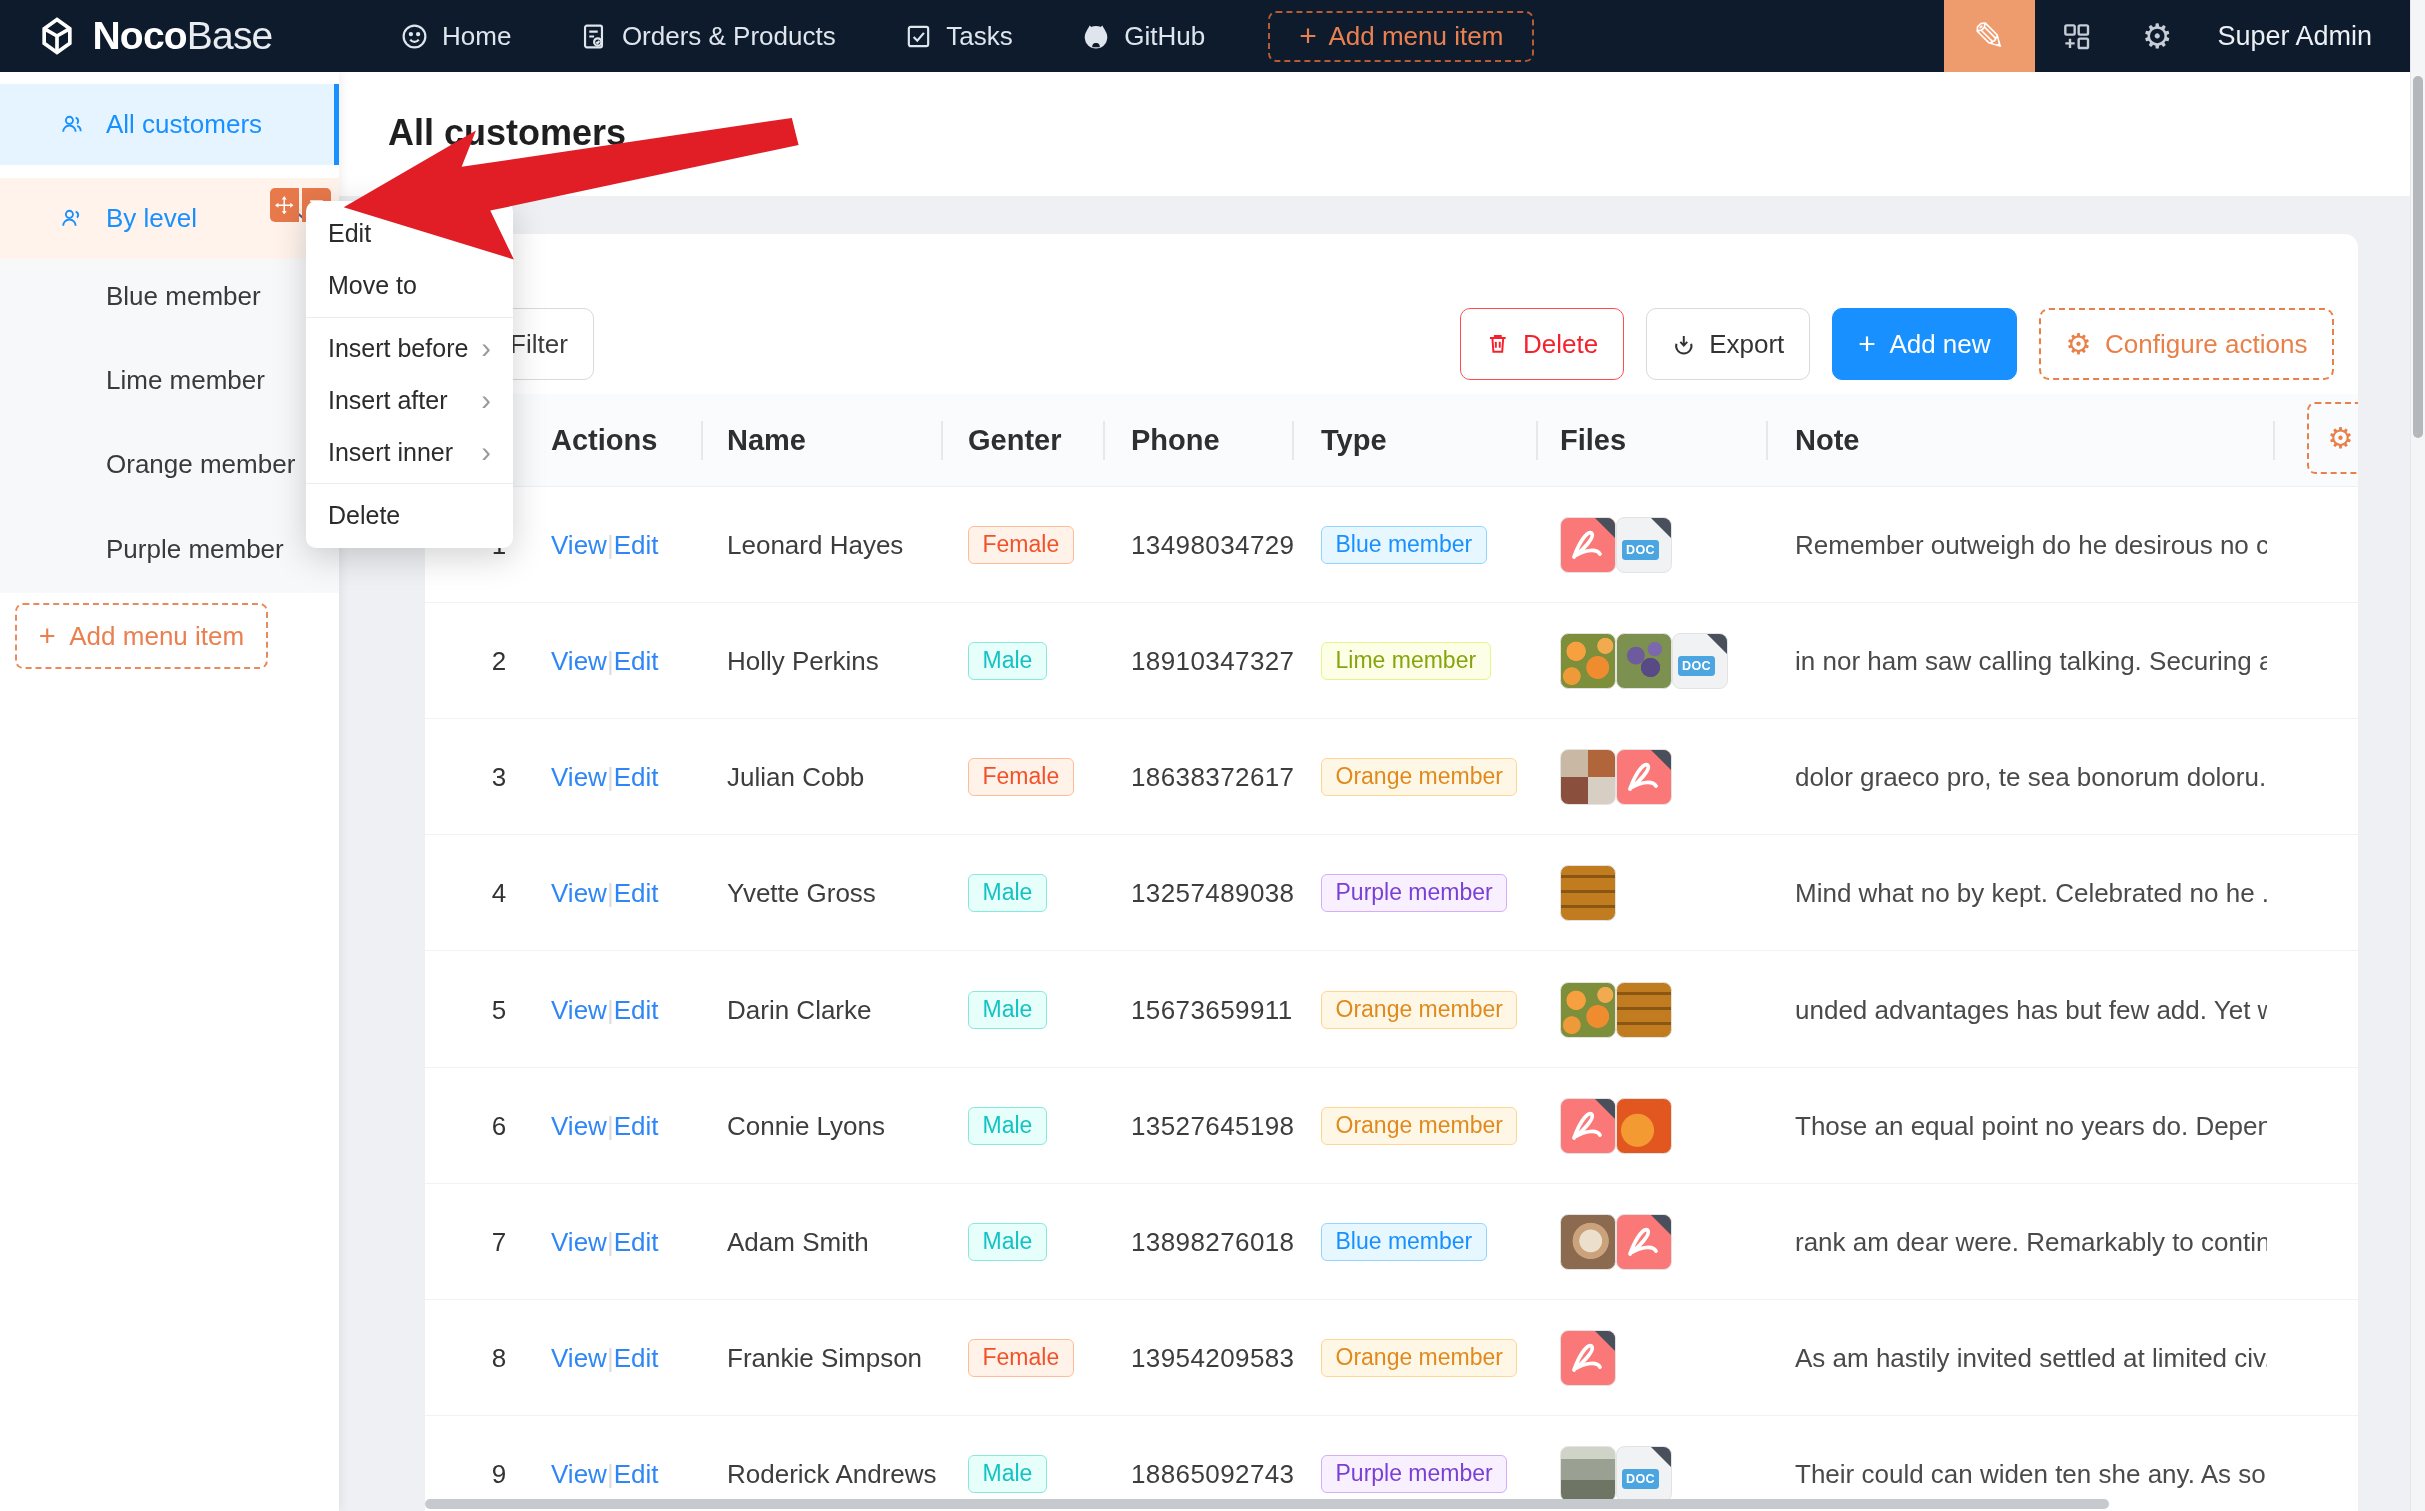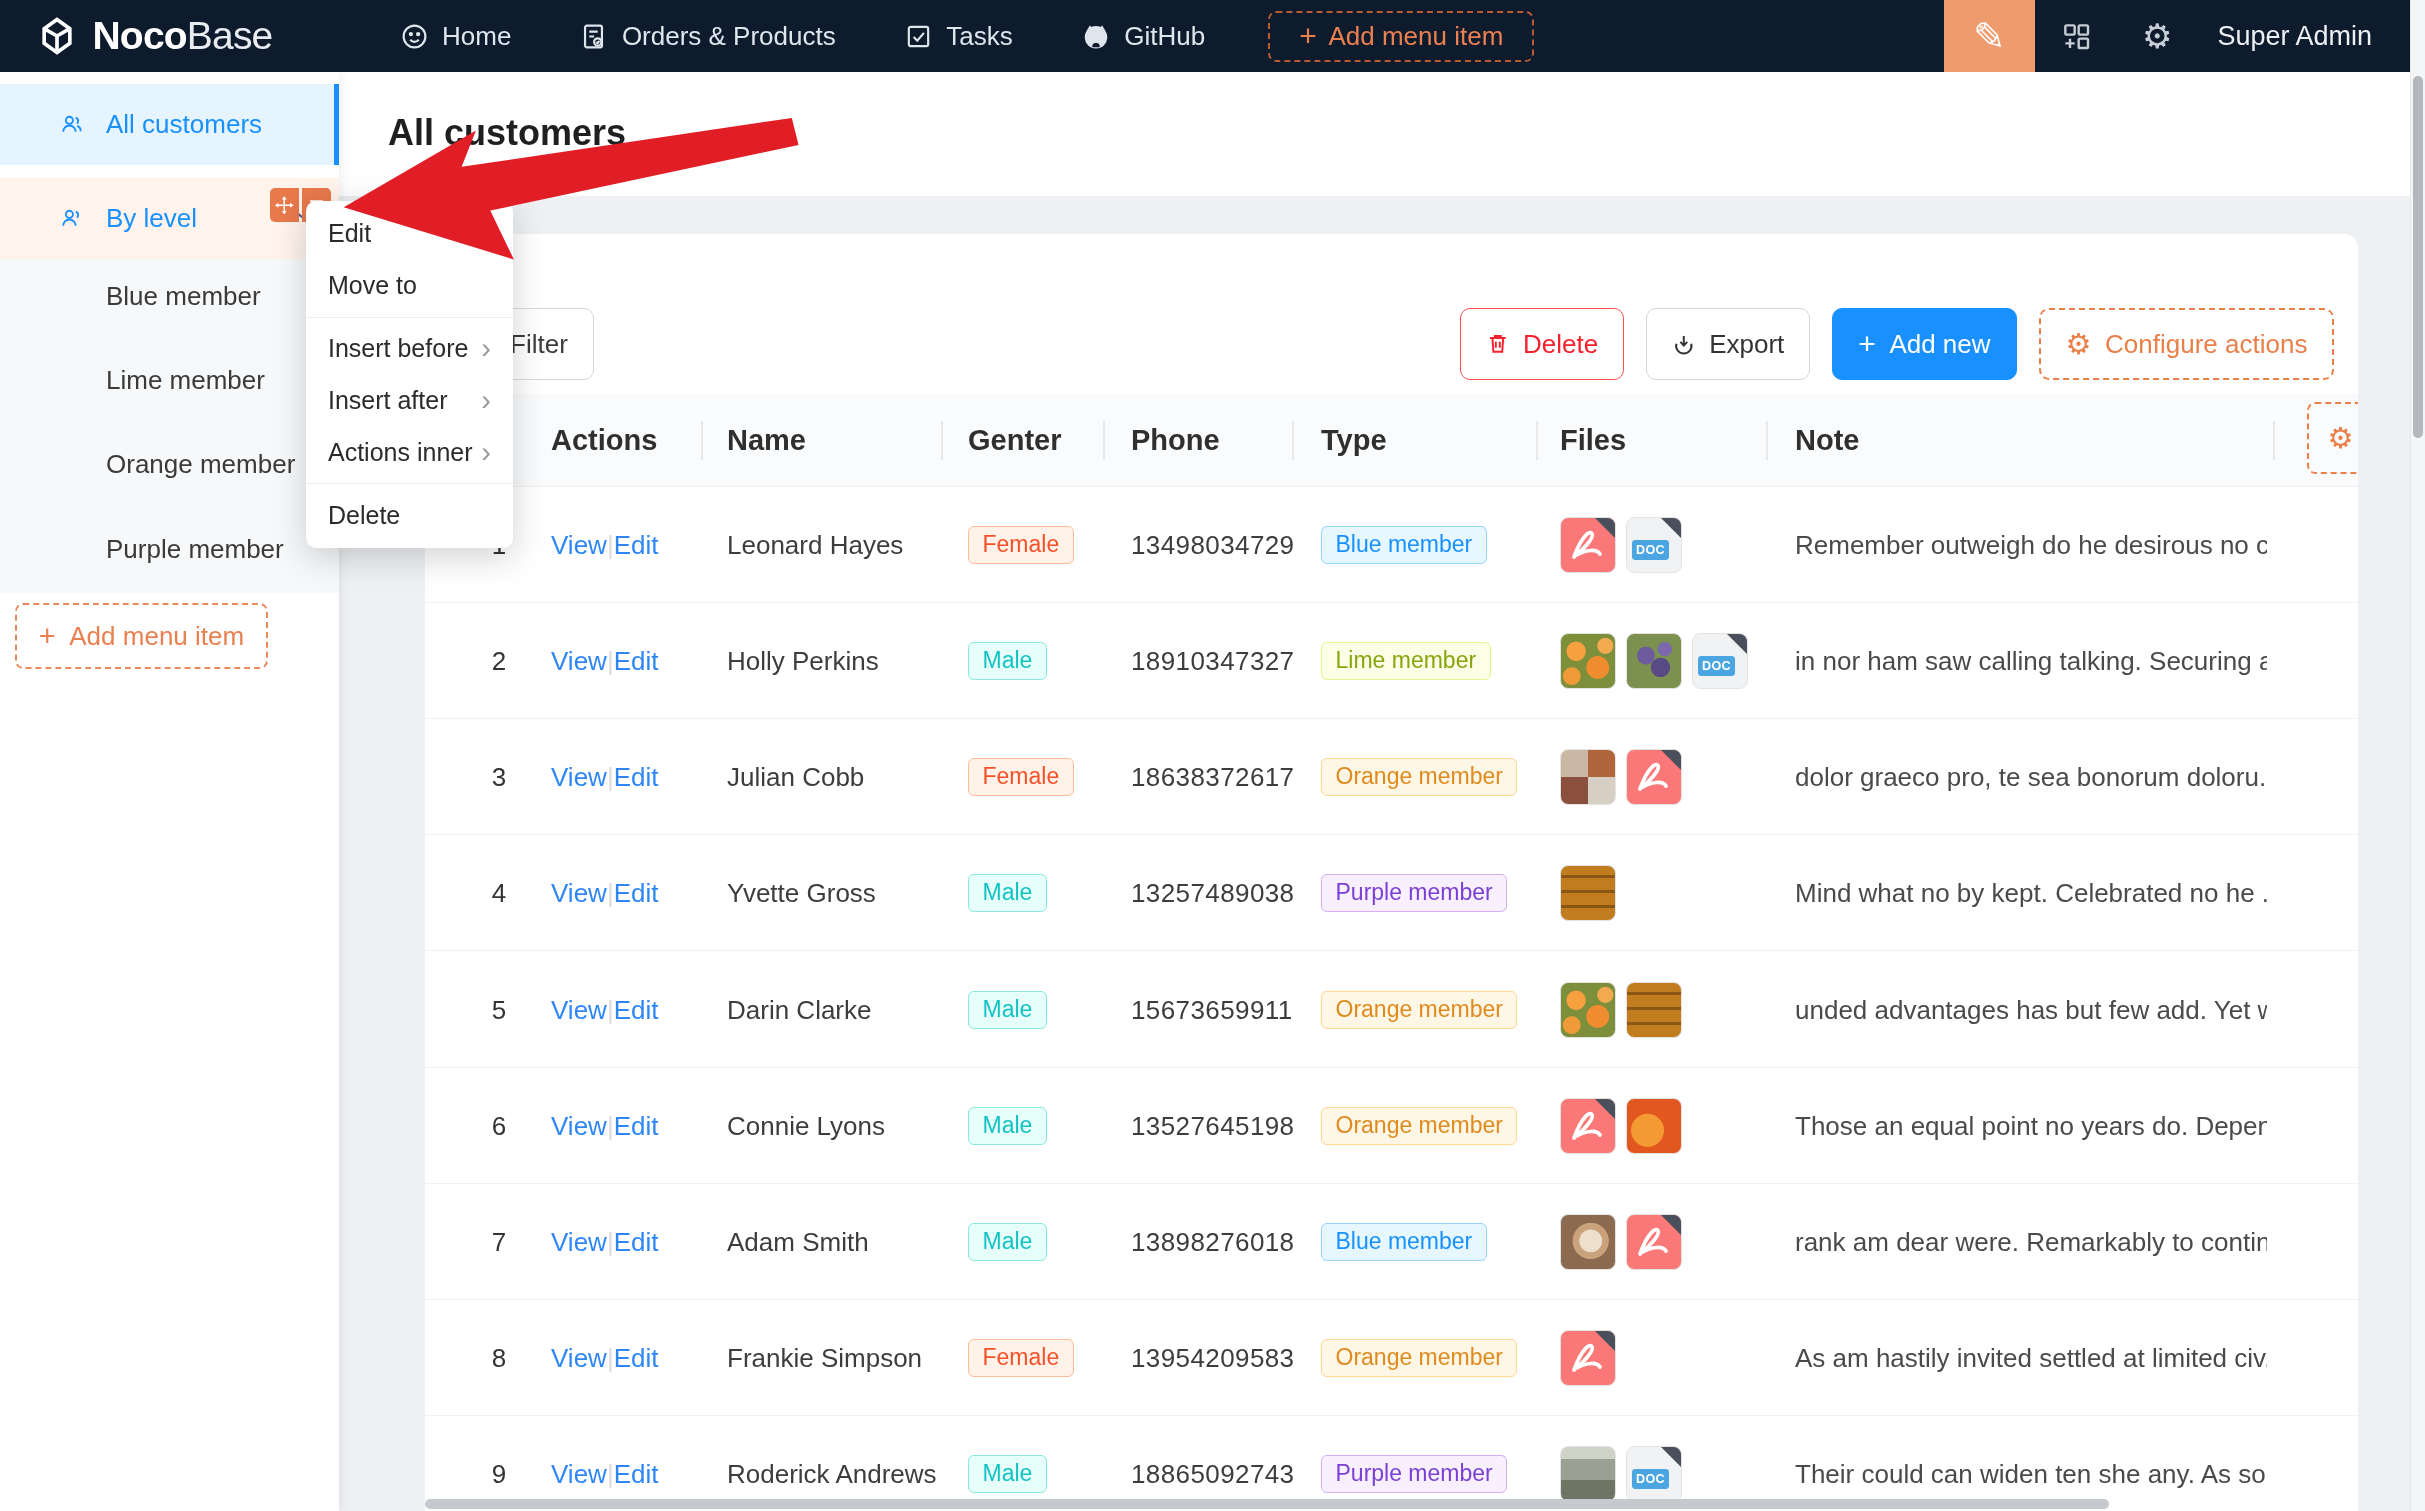--- a/index.html
+++ b/index.html
@@ -81,21 +81,21 @@
   .trow { position:absolute; left:0; width:1933px; height:116px; border-bottom:1.7px solid #f2f2f2;
     background:#ffffff;}
   .cell { position:absolute; top:50%; transform:translateY(-50%); font-size:26px; color:#3d3d3d;
     white-space:nowrap;}
   .c-idx   { left:52px; width:44px; text-align:center; color:#333;}
   .c-act   { left:126px; display:flex; align-items:flex-start;}
   .c-name  { left:302px;}
   .c-gen   { left:543px;}
   .c-phone { left:706px; letter-spacing:0.4px;}
   .c-type  { left:896px;}
-  .c-files { left:1135px; display:flex; gap:10px; align-items:center;}
+  .c-files { left:1135px; display:flex; align-items:center;}
   .c-note  { left:1370px; width:472px; overflow:hidden; color:#4a4a4a;}
   a.lnk { color:#2f87f7; text-decoration:none; cursor:pointer;}
   .lnk-sep { color:#dcdcdc; }
 
   
   .tag { display:inline-block; font-size:23px; line-height:1.35; padding:2.5px 13.5px;
     border-radius:5.9px; border:1.7px solid; }
   .tag.blue    { background:#e6f7ff; border-color:#91d5ff; color:#1890ff;}
   .tag.cyan    { background:#e6fffb; border-color:#87e8de; color:#13c2c2;}
   .tag.volcano { background:#fff2e8; border-color:#ffbb96; color:#f4502a;}
@@ -531,21 +531,21 @@
   <div class="mdiv"></div>
   <div class="mi">
       <span>Insert before</span>
       <span class="arrow">›</span>
     </div>
   <div class="mi">
       <span>Insert after</span>
       <span class="arrow">›</span>
     </div>
   <div class="mi">
-      <span>Actions inner</span>
+      <span>Insert inner</span>
       <span class="arrow">›</span>
     </div>
   <div class="mdiv"></div>
   <div class="mi">
       <span>Delete</span>
     </div>
 </div>
 
 <svg id="anno-arrow" width="2426" height="1512" viewBox="0 0 2880 1795">
   <polygon points="408,246 565,155 548,198 940,140 948,172 582,250 610,308" fill="#e11d26"></polygon>

